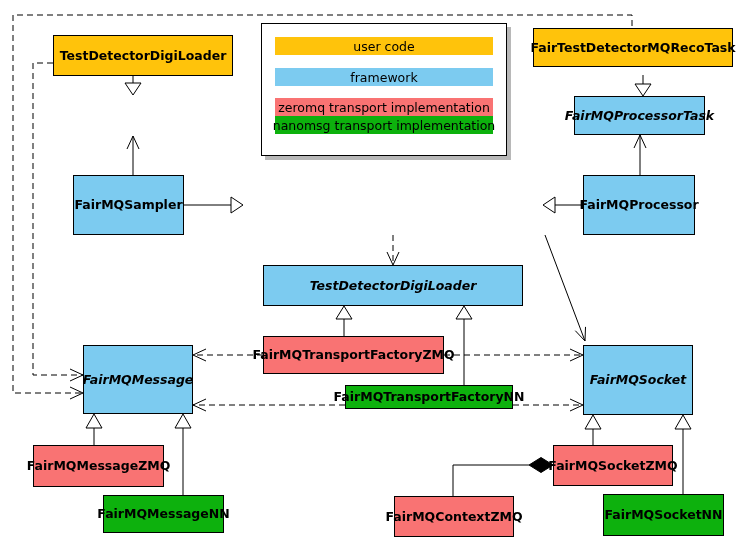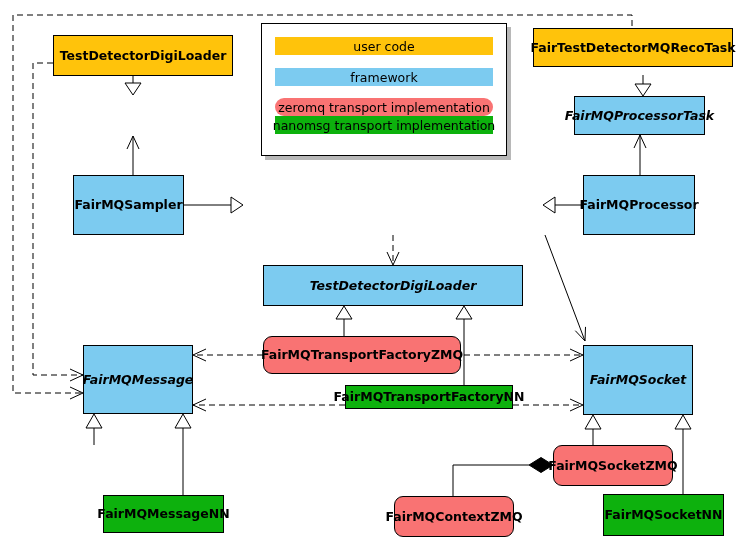--- a/index.html
+++ b/index.html
@@ -15,21 +15,21 @@
     display:flex;align-items:center;justify-content:center;
     border:1px solid #000;
     box-sizing:border-box;
     font-size:12.5px;font-weight:bold;color:#000;
     text-align:center;line-height:1.1;
     white-space:nowrap;
   }
   .abstract{font-style:italic;}
   .c-user{background:#FFC30B;}
   .c-fw{background:#7CCBF0;}
-  .c-zmq{background:#F97373;border-radius:9px;}
+  .c-zmq{background:#F97373;}
   .c-nn{background:#0DB10D;}
   .legend{
     position:absolute;left:261px;top:23px;width:246px;height:133px;
     background:#fff;border:1px solid #000;box-sizing:border-box;
     box-shadow:4px 4px 0 rgba(0,0,0,0.28);
     padding-left:32px;
   }
   .legend-item{
     position:absolute;left:13px;width:218px;height:18px;
     display:flex;align-items:center;justify-content:center;
@@ -161,28 +161,29 @@
 
   <div class="node c-fw abstract" style="left:574px;top:96px;width:131px;height:39px;">FairMQProcessorTask</div>
 
   <div class="node c-fw" style="left:73px;top:175px;width:111px;height:60px;">FairMQSampler</div>
 
 
   <div class="node c-fw" style="left:583px;top:175px;width:112px;height:60px;">FairMQProcessor</div>
 
   <div class="node c-fw abstract" style="left:263px;top:265px;width:260px;height:41px;">TestDetectorDigiLoader</div>
 
-  <div class="node c-zmq" style="left:263px;top:336px;width:198px;height:38px;">FairMQTransportFactoryZMQ</div>
+  <div class="node c-zmq" style="left:263px;top:336px;width:181px;height:38px;">FairMQTransportFactoryZMQ</div>
 
   <div class="node c-nn" style="left:345px;top:385px;width:168px;height:24px;">FairMQTransportFactoryNN</div>
 
   <div class="node c-fw abstract" style="left:83px;top:345px;width:110px;height:69px;">FairMQMessage</div>
 
   <div class="node c-fw abstract" style="left:583px;top:345px;width:110px;height:70px;">FairMQSocket</div>
 
+  <div class="node c-zmq" style="left:33px;top:445px;width:131px;height:42px;">FairMQMessageZMQ</div>
 
   <div class="node c-nn" style="left:103px;top:495px;width:121px;height:38px;">FairMQMessageNN</div>
 
   <div class="node c-zmq" style="left:553px;top:445px;width:120px;height:41px;">FairMQSocketZMQ</div>
 
   <div class="node c-zmq" style="left:394px;top:496px;width:120px;height:41px;">FairMQContextZMQ</div>
 
   <div class="node c-nn" style="left:603px;top:494px;width:121px;height:42px;">FairMQSocketNN</div>
 
   <div class="legend">

